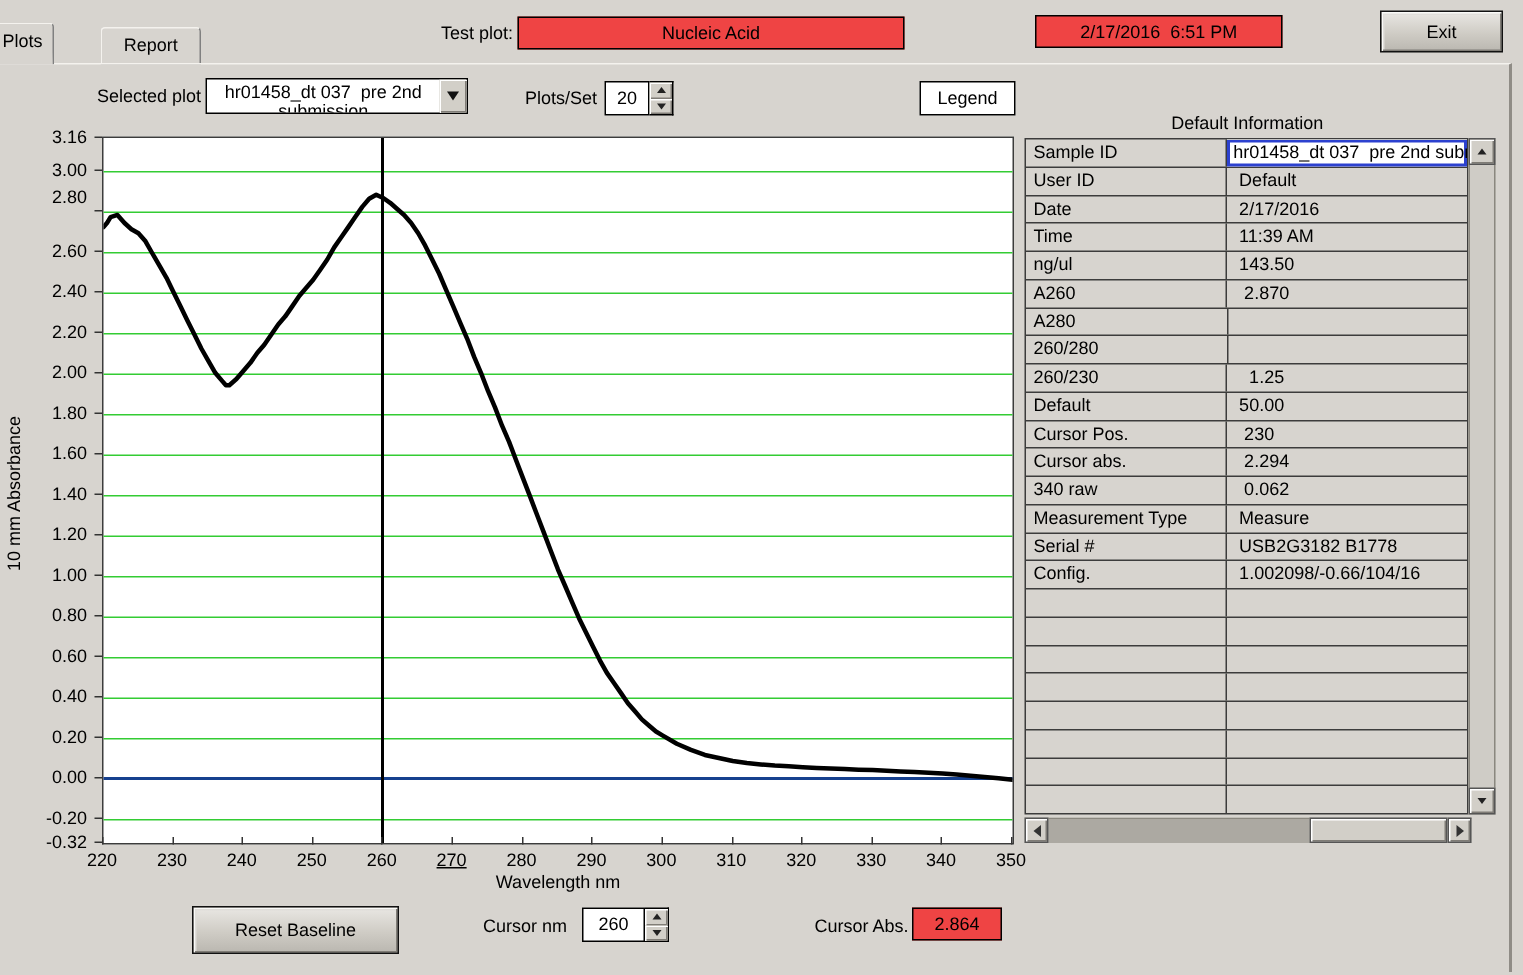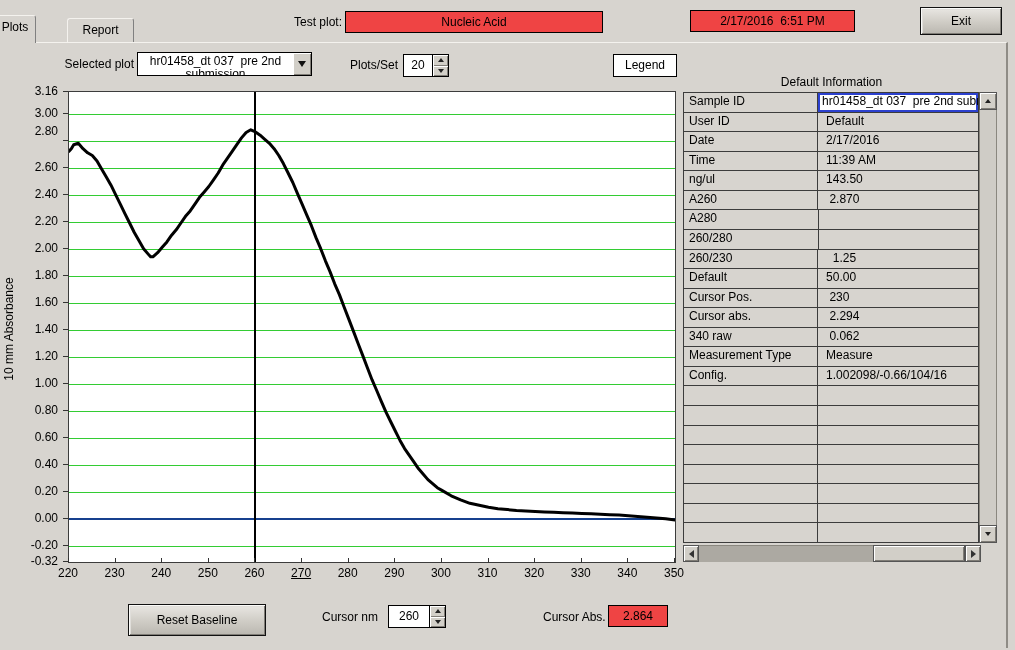--- a/index.html
+++ b/index.html
@@ -220,20 +220,21 @@
       <div class="xtickmark" style="left: 487.538px;"></div>
       <div class="xtick" style="left: 516.154px;">320</div>
       <div class="xtickmark" style="left: 534.154px;"></div>
       <div class="xtick" style="left: 562.769px;">330</div>
       <div class="xtickmark" style="left: 580.769px;"></div>
       <div class="xtick" style="left: 609.385px;">340</div>
       <div class="xtickmark" style="left: 627.385px;"></div>
       <div class="xtick" style="left: 656px;">350</div>
       <div class="xtickmark" style="left: 674px;"></div>
     </div>
+  <div class="lbl" id="x-axis-title">Wavelength nm</div>
 
   <div class="lbl" id="sample-title">Default Information</div>
   <div id="sample-table">
       <div class="srow">
         <div class="scell k">Sample ID</div>
         <div class="scell v sel">hr01458_dt 037  pre 2nd submission</div>
       </div>
       <div class="srow">
         <div class="scell k">User ID</div>
         <div class="scell v">Default</div>
@@ -276,20 +277,24 @@
         <div class="scell k">Cursor abs.</div>
         <div class="scell v"> 2.294</div>
       </div>
       <div class="srow">
         <div class="scell k">340 raw</div>
         <div class="scell v"> 0.062</div>
       </div>
       <div class="srow">
         <div class="scell k">Measurement Type</div>
         <div class="scell v">Measure</div>
+      </div>
+      <div class="srow">
+        <div class="scell k">Serial #</div>
+        <div class="scell v">USB2G3182 B1778</div>
       </div>
       <div class="srow">
         <div class="scell k">Config.</div>
         <div class="scell v">1.002098/-0.66/104/16</div>
       </div>
       <div class="srow">
         <div class="scell k"></div>
         <div class="scell v"></div>
       </div>
       <div class="srow">

